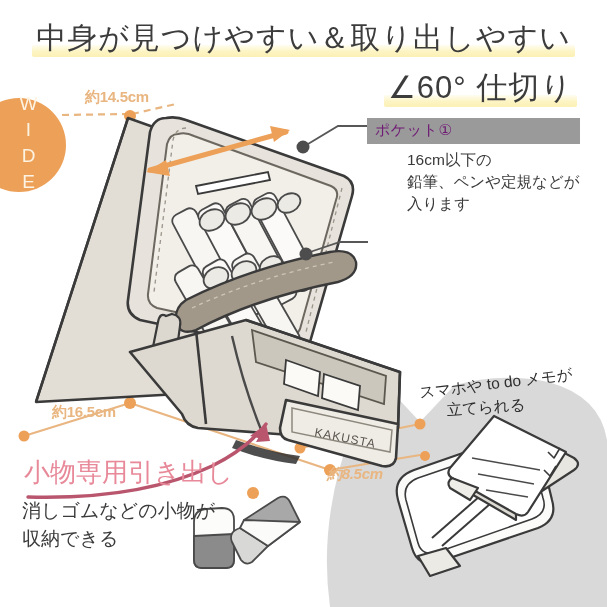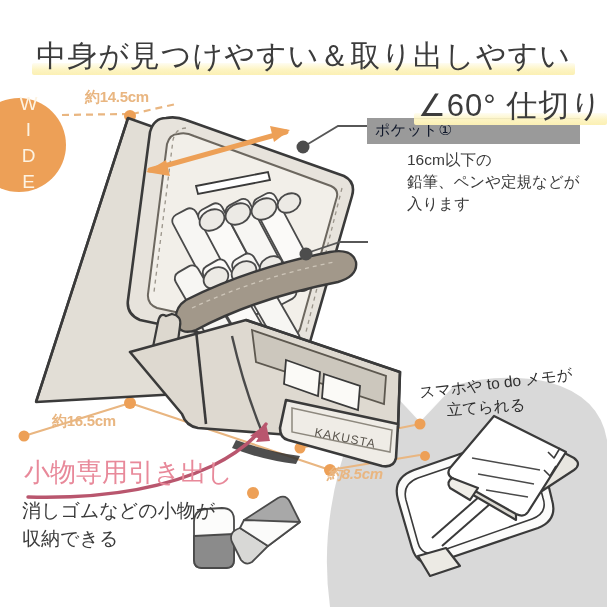--- a/index.html
+++ b/index.html
@@ -9,21 +9,21 @@
   body {
     width: 607px; height: 607px;
     position: relative;
     overflow: hidden;
     font-family: "Liberation Sans", "DejaVu Sans", sans-serif;
     color: #3a3a3a;
   }
   #stage { position: absolute; inset: 0; }
 
   
-  .title-wrap { position: absolute; left: 0; top: 0; width: 607px; margin-top: 18px; }
+  .title-wrap { position: absolute; left: 0; top: 0; width: 607px; }
   .title-line {
     position: relative;
     text-align: center;
     font-size: 30px;
     letter-spacing: 1px;
     color: #3c3c3c;
     font-weight: 400;
     white-space: nowrap;
   }
   .title-line .hl {
@@ -36,21 +36,21 @@
     content: "";
     position: absolute;
     left: 0; right: 0;
     bottom: 2px;
     height: 12px;
     background: linear-gradient(to bottom, rgba(253,246,200,0.25), #fdf4c3 55%, #fbf0b4);
     border-radius: 2px;
     z-index: -1;
   }
   #title1 { top: 18px; }
-  #title2 { top: 26px; text-align: right; font-size: 31px;}
+  #title2 { top: 26px; text-align: right; padding-right: 30px; font-size: 31px;}
 
   
   #wide-badge {
     position: absolute;
     left: -28px; top: 98px;
     width: 94px; height: 94px;
     border-radius: 50%;
     background: #eda057;
     display: flex;
     align-items: center;
@@ -63,21 +63,21 @@
     font-size: 19px;
     letter-spacing: 5px;
     padding-left: 18px;
     font-weight: 400;
   }
 
   
   .callout { position: absolute; }
   .callout .bar {
     background: #9a9a9a;
-    color: #0f172a;
+    color: #701a75;
     font-size: 15px;
     padding: 3px 8px 4px 8px;
     width: 213px;
     box-sizing: border-box;
     letter-spacing: 0.5px;
   }
   .callout .body {
     font-size: 15.5px;
     line-height: 1.42;
     color: #3a3a3a;
@@ -92,21 +92,21 @@
   
   .dim {
     position: absolute;
     color: #e9b681;
     font-size: 15px;
     font-weight: 700;
     letter-spacing: -0.3px;
     white-space: nowrap;
   }
   #dim-145 { left: 85px; top: 88px; }
-  #dim-165 { left: 52px; top: 412px; }
+  #dim-165 { left: 52px; top: 403px; }
   #dim-85  { left: 327px; top: 465px; font-style: italic; }
 
   
   #drawer-head {
     position: absolute;
     left: 24px; top: 455px;
     font-size: 26px;
     color: #e8899a;
     letter-spacing: 0px;
     white-space: nowrap;

